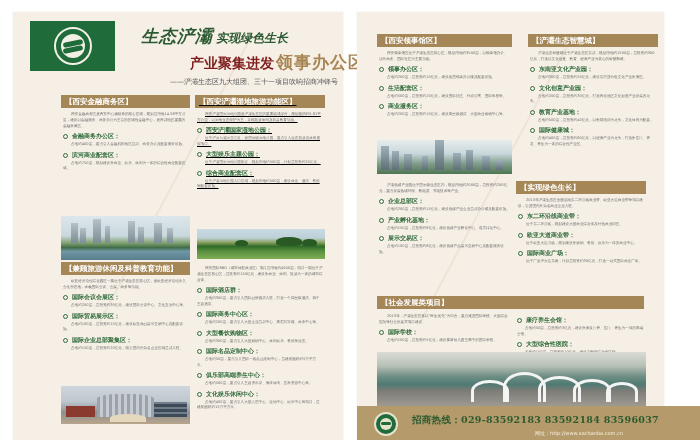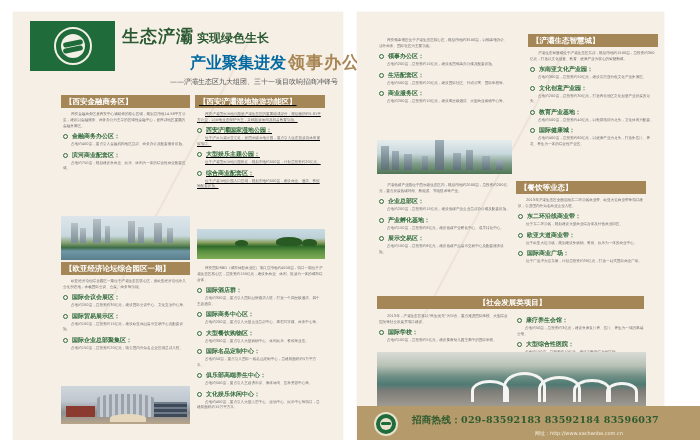--- a/index.html
+++ b/index.html
@@ -14,25 +14,25 @@
   .page::before { content: ""; position: absolute; right: -40px; top: 60px; width: 220px; height: 320px; border-left: 2px solid rgba(210,195,170,0.25); transform: rotate(28deg); }
 
   
   .header { position: absolute; left: 30px; top: 21px; width: 300px; height: 60px; }
   .logo-box { position: absolute; left: 0; top: 0; width: 85px; height: 50px; background: #1f6b3a; display: flex; align-items: center; justify-content: center; }
   .logo-ring { width: 38px; height: 38px; border-radius: 50%; border: 2px solid #f2efe4; display: flex; align-items: center; justify-content: center; background: #1f6b3a; }
   .logo-inner { width: 24px; height: 24px; border-radius: 50%; background: #f2efe4; position: relative; overflow: hidden; }
   .logo-inner::before, .logo-inner::after { content: ""; position: absolute; left: 2px; width: 20px; height: 5px; background: #1f6b3a; border-radius: 4px; transform: rotate(-12deg); }
   .logo-inner::before { top: 7px; }
   .logo-inner::after { top: 13px; }
-  .title-line1 { position: absolute; left: 92px; top: 4px; white-space: nowrap; }
+  .title-line1 { position: absolute; left: 111px; top: 4px; white-space: nowrap; font-style: italic; }
   .title-line1 .big { font-size: 17px; font-weight: bold; color: #2b5a32; letter-spacing: 1px; }
   .title-line1 .small { font-size: 12px; font-weight: bold; color: #2b5a32; margin-left: 3px; }
   .title-line2 { position: absolute; left: 160px; top: 30px; white-space: nowrap; }
-  .title-line2 .small { font-size: 16px; font-weight: bold; color: #0369a1; }
+  .title-line2 .small { font-size: 14px; font-weight: bold; color: #7f1d1d; }
   .title-line2 .big { font-size: 17px; font-weight: bold; color: #a88654; letter-spacing: 1px; margin-left: 2px; }
   .subtitle { position: absolute; left: 140px; top: 56px; font-size: 7px; color: #555; white-space: nowrap; font-family: "DejaVu Sans", sans-serif; }
 
   
   .section { position: absolute; }
   .sec-head { height: 13px; background: #a58656; color: #fff; font-family: "DejaVu Sans", sans-serif; font-size: 7.5px; font-weight: bold; line-height: 13px; padding-left: 4px; white-space: nowrap; overflow: hidden; }
   .sec-body { padding: 3px 2px 0 2px; }
   .para { font-size: 3.6px; line-height: 6px; color: #6a6a6a; font-family: "DejaVu Sans", sans-serif; text-indent: 8px; word-break: break-all; }
   .sub-h { display: flex; align-items: center; margin-top: 3px; font-size: 6px; font-weight: bold; color: #2f6b3b; white-space: nowrap; }
   .sub-h .dot { width: 5px; height: 5px; border: 1px solid #2f6b3b; border-radius: 50%; margin-right: 4px; flex: none; }
@@ -106,21 +106,21 @@
     <div class="bld" style="left:15%; width:4%; height:35%;"></div>
     <div class="bld" style="left:25%; width:6%; height:55%;"></div>
     <div class="bld" style="left:34%; width:4%; height:40%;"></div>
     <div class="bld" style="left:52%; width:5%; height:50%;"></div>
     <div class="bld" style="left:60%; width:4%; height:38%;"></div>
     <div class="bld" style="left:72%; width:6%; height:46%;"></div>
     <div class="bld" style="left:82%; width:5%; height:34%;"></div>
   </div>
 
   <div class="section" style="left:61px; top:262px; width:129px;">
-    <div class="sec-head">【欧亚经济论坛综合园区一期】</div>
+    <div class="sec-head">【兼顾旅游休闲及科普教育功能】</div>
     <div class="sec-body">
       <div class="para">欧亚经济论坛综合园区一期位于浐灞生态区核心区，是欧亚经济论坛永久会址所在地，承载国际会议、会展、商务等功能。</div>
       <div class="sub-h">
           <span class="dot"></span>
           <span>国际会议会展区：</span>
         </div>
       <div class="sub-p">占地约200亩，总投资约30亿元，建设国际会议中心、文化交流中心等。</div>
       <div class="sub-h">
           <span class="dot"></span>
           <span>国际贸易展示区：</span>
@@ -201,20 +201,21 @@
           <span class="dot"></span>
           <span>文化娱乐休闲中心：</span>
         </div>
       <div class="sub-p">占地约400亩，重点引入大型演艺中心、运动中心、娱乐中心等项目，总建筑面积约15万平方米。</div>
     </div>
   </div>
 
   <div class="page page-right"></div>
 
   <div class="section" style="left:377px; top:34px; width:135px;">
+    <div class="sec-head">【西安领事馆区】</div>
     <div class="sec-body">
       <div class="para">西安领事馆区位于浐灞生态区核心区，规划用地约3500亩，以领事馆办公、涉外商务、国际社区为主要功能。</div>
       <div class="sub-h">
           <span class="dot"></span>
           <span>领事办公区：</span>
         </div>
       <div class="sub-p">占地约200亩，总投资约10亿元，建设各国领事办公楼及配套设施。</div>
       <div class="sub-h">
           <span class="dot"></span>
           <span>生活配套区：</span>
@@ -254,21 +255,21 @@
         </div>
       <div class="sub-p">占地约150亩，总投资约8亿元，建设低碳产业孵化中心、成果转化中心。</div>
       <div class="sub-h">
           <span class="dot"></span>
           <span>展示交易区：</span>
         </div>
       <div class="sub-p">占地约100亩，总投资约6亿元，建设低碳产品展示交易中心及配套服务设施。</div>
     </div>
   </div>
 
-  <div class="section" style="left:377px; top:296px; width:269px;text-align:center;">
+  <div class="section" style="left:377px; top:296px; width:269px;">
     <div class="sec-head" style="width:267px;">【社会发展类项目】</div>
   </div>
   <div class="section" style="left:377px; top:310px; width:133px;">
     <div class="sec-body">
       <div class="para">2013年，浐灞生态区将以“民生优先”为理念，重点推进国际学校、大型综合医院等社会发展类项目建设。</div>
       <div class="sub-h">
           <span class="dot"></span>
           <span>国际学校：</span>
         </div>
       <div class="sub-p">占地约100亩，总投资约5亿元，建设覆盖幼儿园至高中的国际学校。</div>
@@ -318,21 +319,21 @@
       <div class="sub-p">占地约500亩，总投资约40亿元，以教育培训为龙头，文化休闲为配套。</div>
       <div class="sub-h">
           <span class="dot"></span>
           <span>国际健康城：</span>
         </div>
       <div class="sub-p">占地约400亩，总投资约60亿元，以健康产业为龙头，打造集医疗、养老、养生为一体的综合性产业区。</div>
     </div>
   </div>
 
   <div class="section" style="left:516px; top:181px; width:130px;">
-    <div class="sec-head">【餐饮等业态】</div>
+    <div class="sec-head">【实现绿色生长】</div>
     <div class="sec-body">
       <div class="para">2013年浐灞生态区全面启动东二环沿线商业带、欧亚大道商业带等项目建设，引进国内外知名商业企业入驻。</div>
       <div class="sub-h">
           <span class="dot"></span>
           <span>东二环沿线商业带：</span>
         </div>
       <div class="sub-p">位于东二环沿线，规划建设大型商业综合体及特色商业街区。</div>
       <div class="sub-h">
           <span class="dot"></span>
           <span>欧亚大道商业带：</span>

